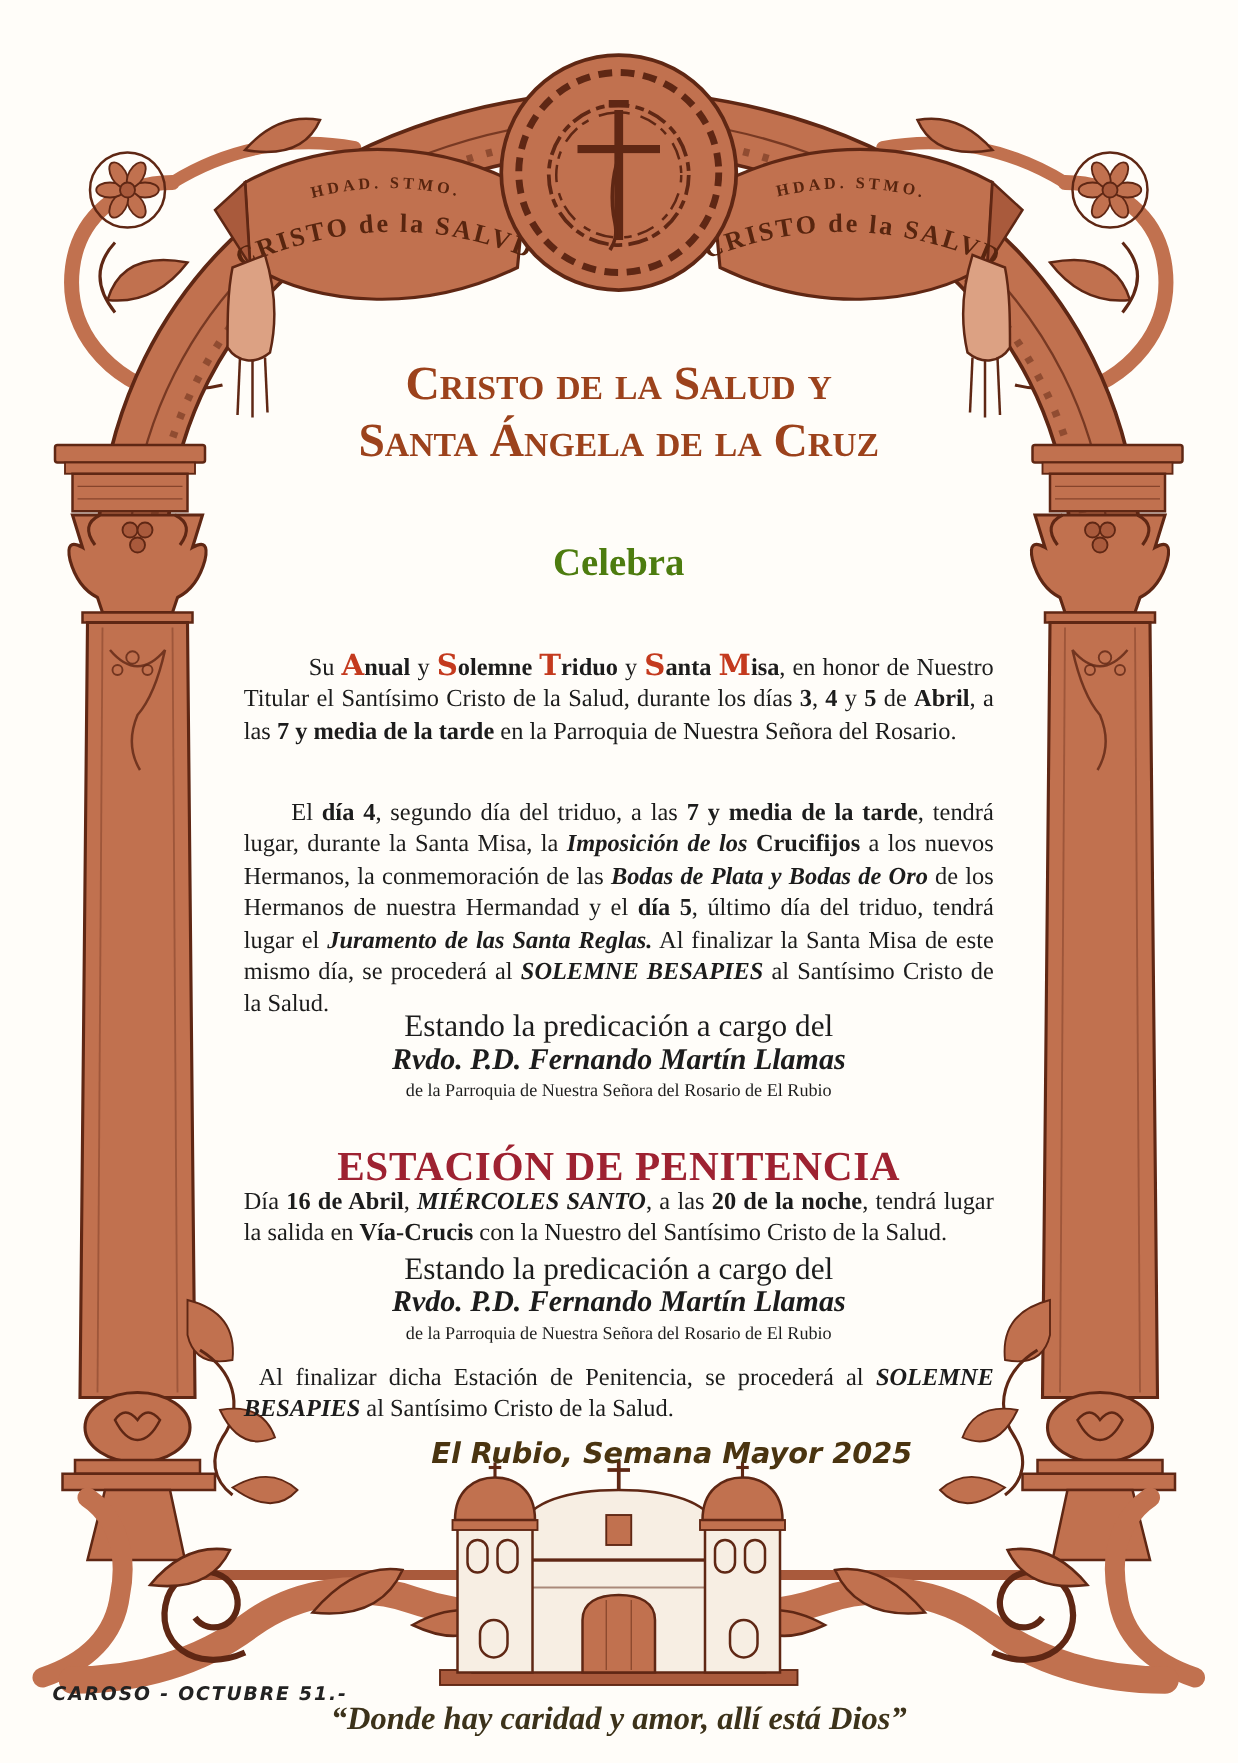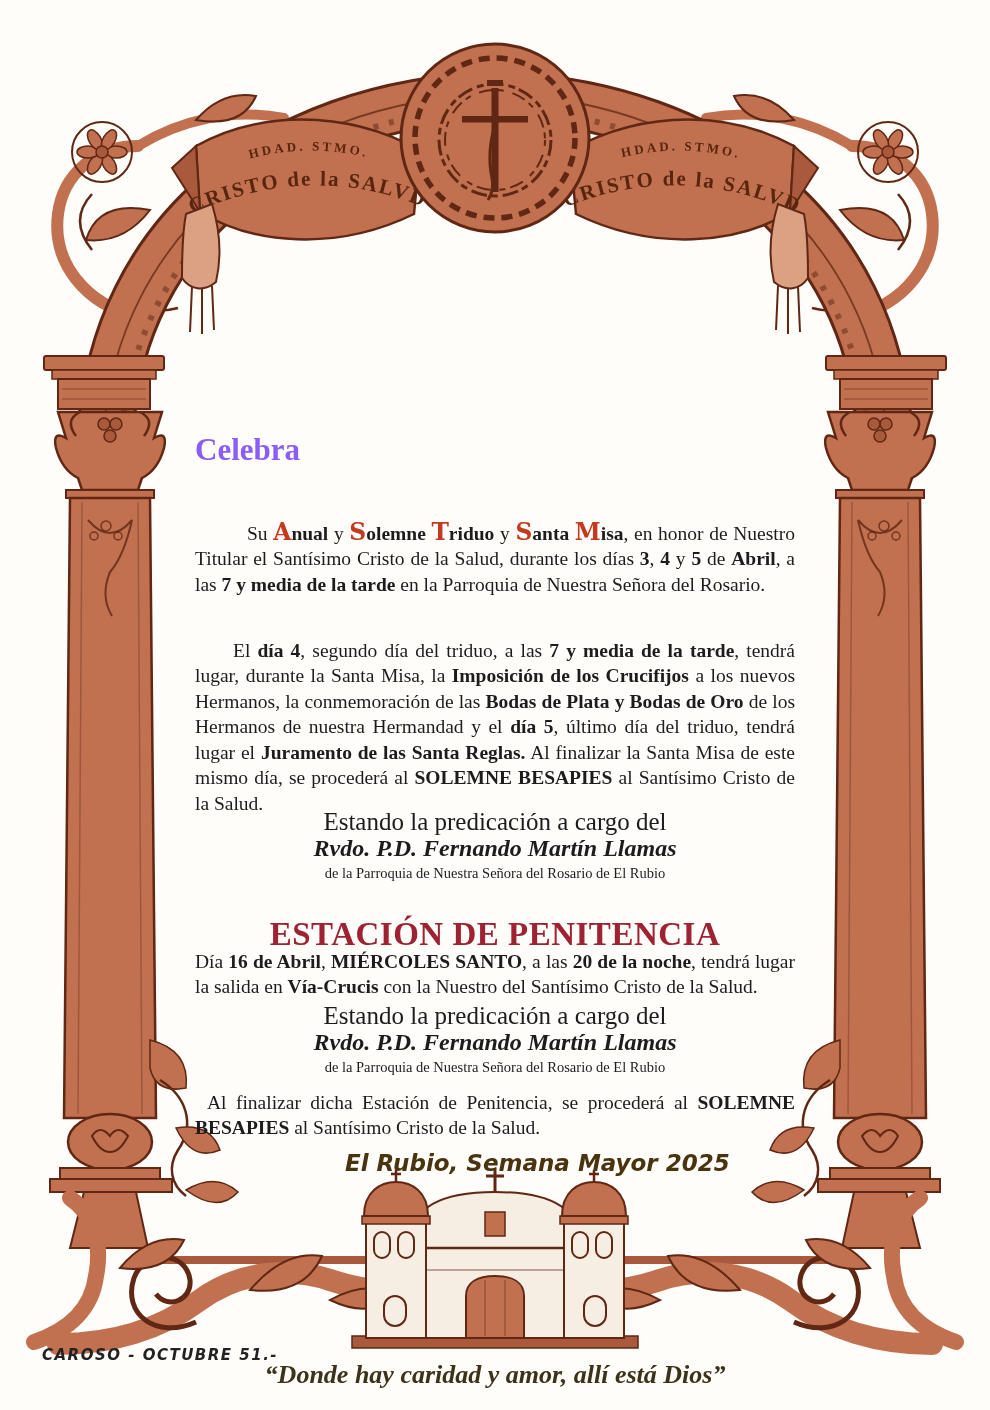--- a/index.html
+++ b/index.html
@@ -6,21 +6,21 @@
   body{
     width:990px;height:1410px;position:relative;overflow:hidden;
     background:#fffdf9;color:#1c1c1c;
     font-family:"Liberation Serif",serif;
   }
   .abs{position:absolute}
   #frame-svg{position:absolute;left:0;top:0;z-index:0}
   .txt{position:absolute;left:195px;width:600px;z-index:2}
   .title{top:284px;text-align:center;font-variant:small-caps;font-weight:bold;
          font-size:38px;line-height:46px;color:#9c421c}
-  .celebra{top:432px;font-weight:bold;font-size:31px;color:#8b5cf6}
+  .celebra{top:432px;text-align:center;font-weight:bold;font-size:31px;color:#4d7c0f}
   .par{font-size:19.5px;line-height:25.5px;text-align:justify}
   #p1{top:500px;text-indent:52px}
   #p2{top:618px;text-indent:38px}
   .preacher{text-align:center}
   #preacher1{top:810px}
   #preacher2{top:1004px}
   .pr-intro{font-size:25px;line-height:24px}
   .pr-name{font-size:24px;font-weight:bold;font-style:italic;line-height:29px}
   .pr-parish{font-size:14.5px;line-height:20px}
   #heading{top:916px;text-align:center;font-size:33px;font-weight:bold;
@@ -30,21 +30,21 @@
   #dateline{top:1150px;text-align:left;padding-left:150px;box-sizing:border-box;
             font-family:"DejaVu Sans",sans-serif;font-weight:bold;font-style:italic;
             font-size:23px;color:#4a3410}
   #signature{left:42px;top:1346px;width:260px;z-index:2;
              font-family:"DejaVu Sans",sans-serif;font-weight:bold;font-style:italic;
              font-size:15px;letter-spacing:1.5px;color:#222}
   #quote{left:0;top:1360px;width:990px;z-index:2;text-align:center;
          font-weight:bold;font-style:italic;font-size:26px;color:#3c321a}
   
   .sb{font-weight:bold}
-  .sbi{font-weight:bold;}
+  .sbi{font-weight:bold;font-style:italic}
   .sg{color:#c43a1e;font-weight:bold;font-size:1.2em;font-family:"DejaVu Serif",serif}
   
   .banner-small{font-size:13px;letter-spacing:3px;font-weight:bold;fill:#58250f;
                 font-family:"Liberation Serif",serif}
   .banner-large{font-size:21px;letter-spacing:2px;font-weight:bold;fill:#58250f;
                 font-family:"Liberation Serif",serif}
 </style>
 </head>
 <body>
 
@@ -206,20 +206,22 @@
       <rect x="596" y="1232" width="16" height="26" rx="8" fill="none" stroke="#5f2714" stroke-width="2"></rect>
       <rect x="584" y="1296" width="22" height="30" rx="11" fill="none" stroke="#5f2714" stroke-width="2"></rect>
     </g>
     <path d="M466 1338 L 466 1296 C 466 1282 478 1276 495 1276 C 512 1276 524 1282 524 1296 L 524 1338 Z" fill="#c1714f" stroke="#5f2714" stroke-width="2"></path>
     <line x1="485" y1="1280" x2="485" y2="1336" stroke="#5f2714" stroke-width="1" opacity=".6"></line>
     <line x1="505" y1="1280" x2="505" y2="1336" stroke="#5f2714" stroke-width="1" opacity=".6"></line>
   </g>
 </svg>
 
 <div class="txt title">
+  <div>Cristo de la Salud y</div>
+  <div>Santa Ángela de la Cruz</div>
 </div>
 
 <div class="txt celebra">Celebra</div>
 
 <p id="p1" class="txt par"><span>Su </span><span class="sg">A</span><span class="sb">nual</span><span> y </span><span class="sg">S</span><span class="sb">olemne </span><span class="sg">T</span><span class="sb">riduo</span><span> y </span><span class="sg">S</span><span class="sb">anta </span><span class="sg">M</span><span class="sb">isa</span><span>, en honor de Nuestro Titular el Santísimo Cristo de la Salud, durante los días </span><span class="sb">3</span><span>, </span><span class="sb">4</span><span> y </span><span class="sb">5</span><span> de </span><span class="sb">Abril</span><span>, a las </span><span class="sb">7 y media de la tarde</span><span> en la Parroquia de Nuestra Señora del Rosario.</span></p>
 
 <p id="p2" class="txt par"><span>El </span><span class="sb">día 4</span><span>, segundo día del triduo, a las </span><span class="sb">7 y media de la tarde</span><span>, tendrá lugar, durante la Santa Misa, la </span><span class="sbi">Imposición de los </span><span class="sb">Crucifijos</span><span> a los nuevos Hermanos, la conmemoración de las </span><span class="sbi">Bodas de Plata y Bodas de Oro</span><span> de los Hermanos de nuestra Hermandad y el </span><span class="sb">día 5</span><span>, último día del triduo, tendrá lugar el </span><span class="sbi">Juramento de las Santa Reglas.</span><span> Al finalizar la Santa Misa de este mismo día, se procederá al </span><span class="sbi">SOLEMNE BESAPIES</span><span> al Santísimo Cristo de la Salud.</span></p>
 
 <div id="preacher1" class="txt preacher">
   <div class="pr-intro">Estando la predicación a cargo del</div>

